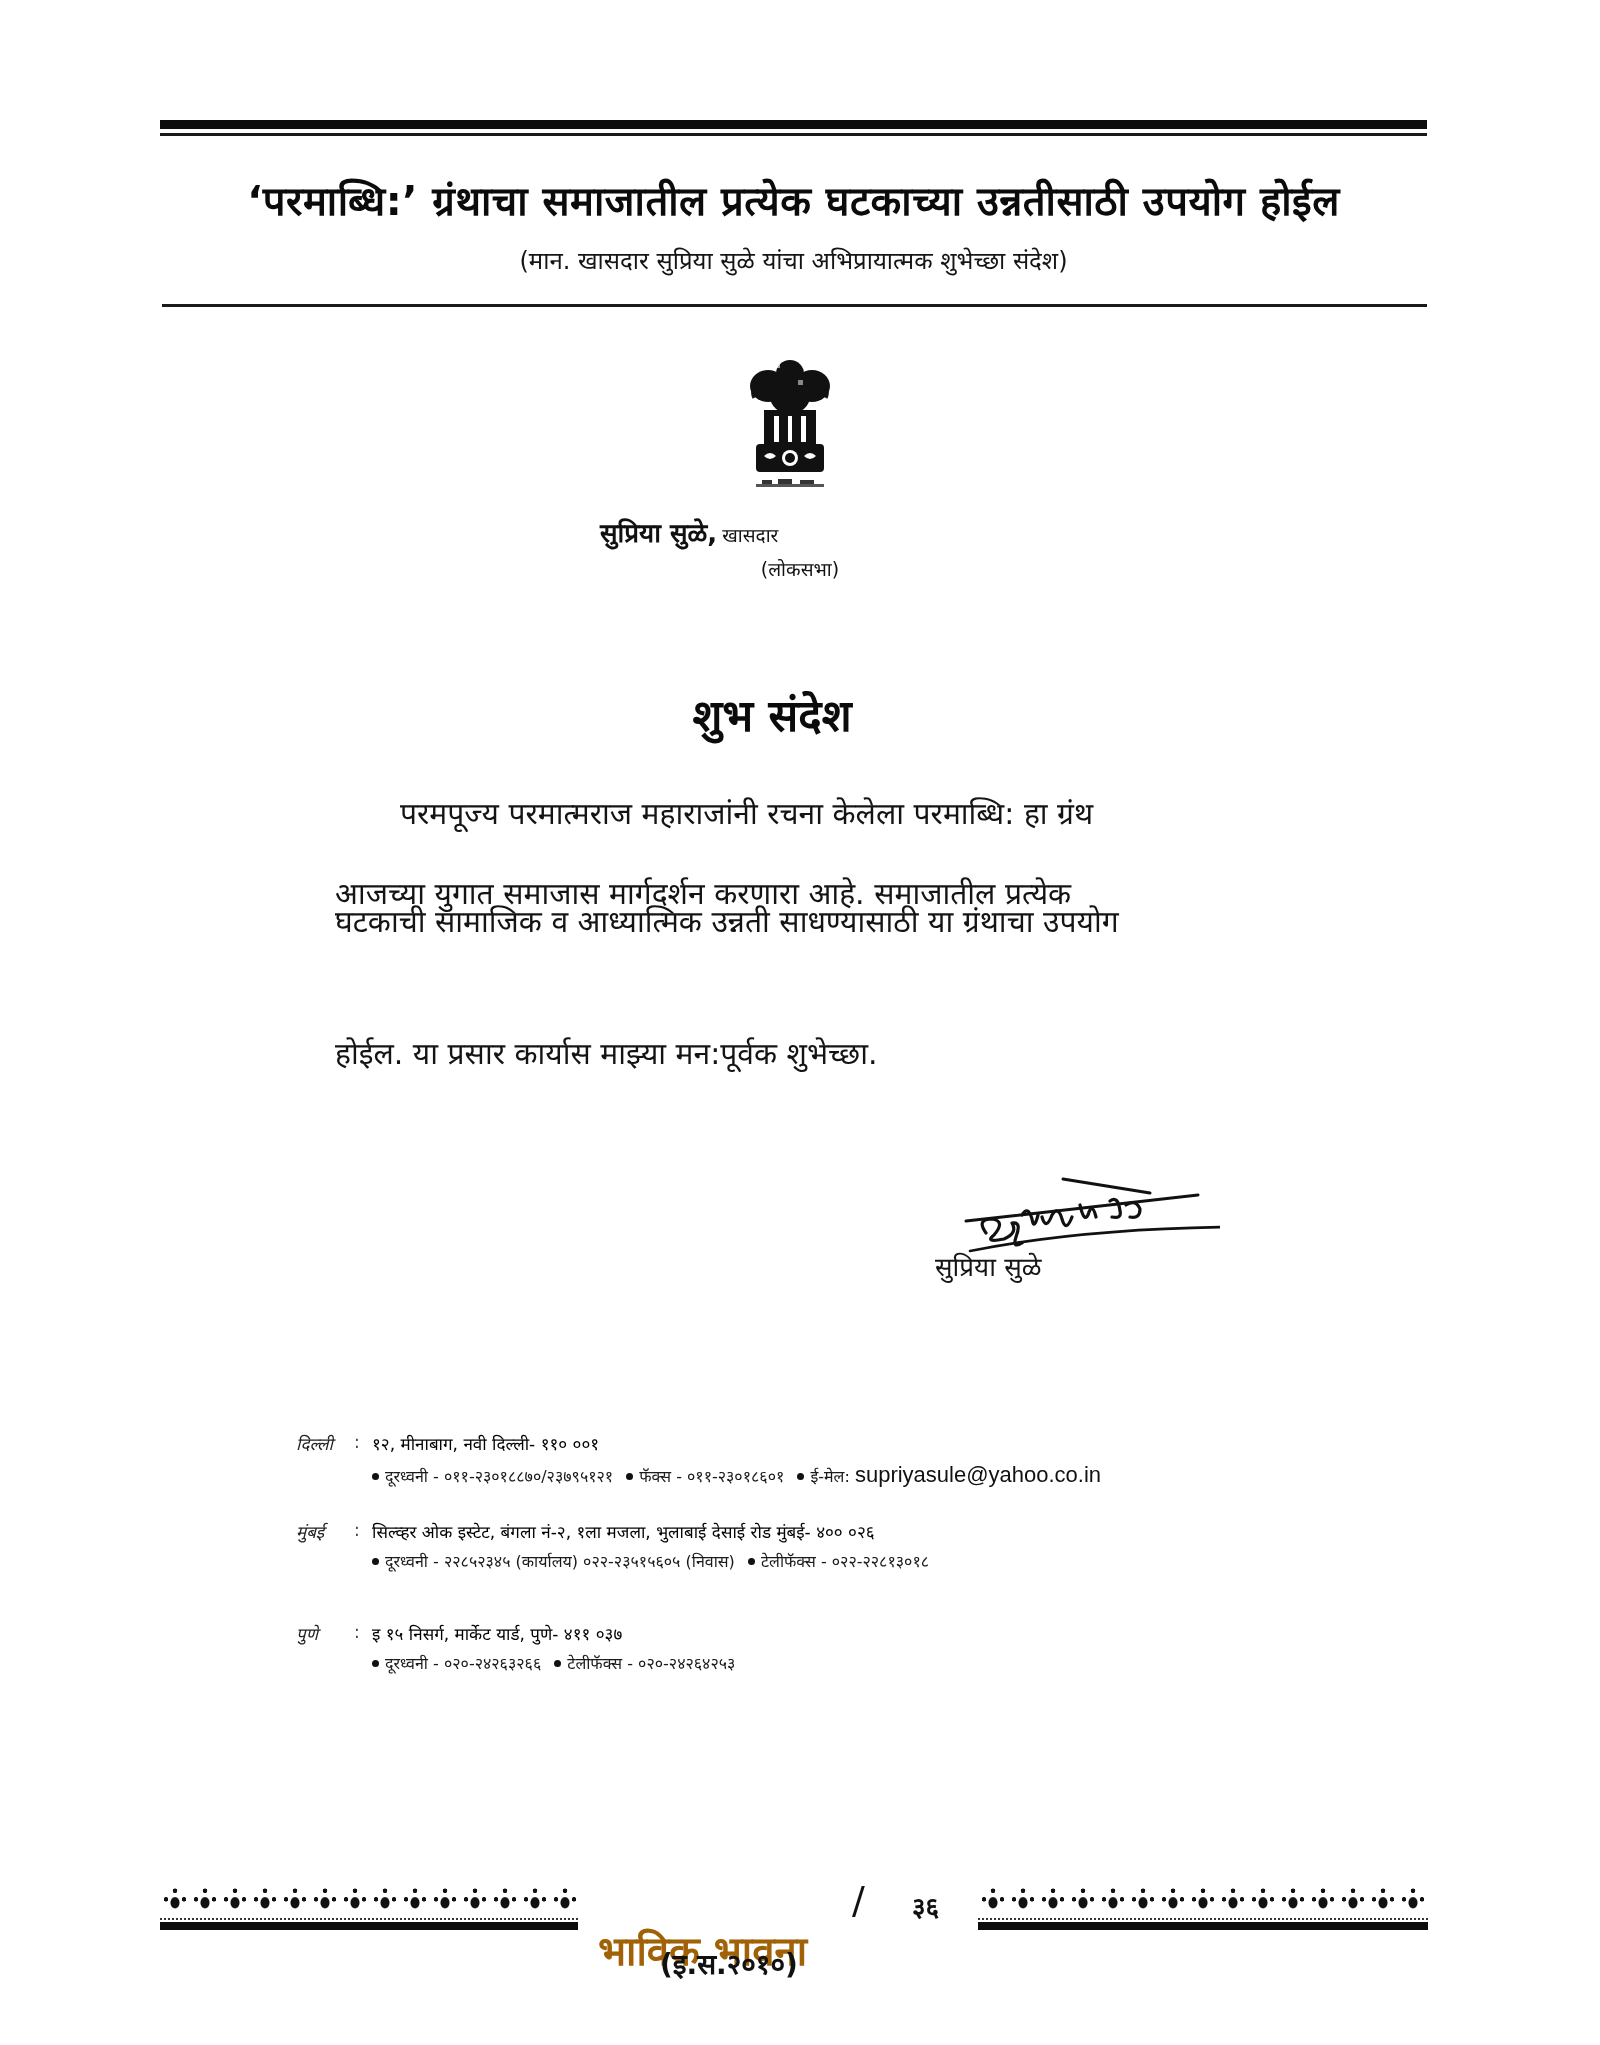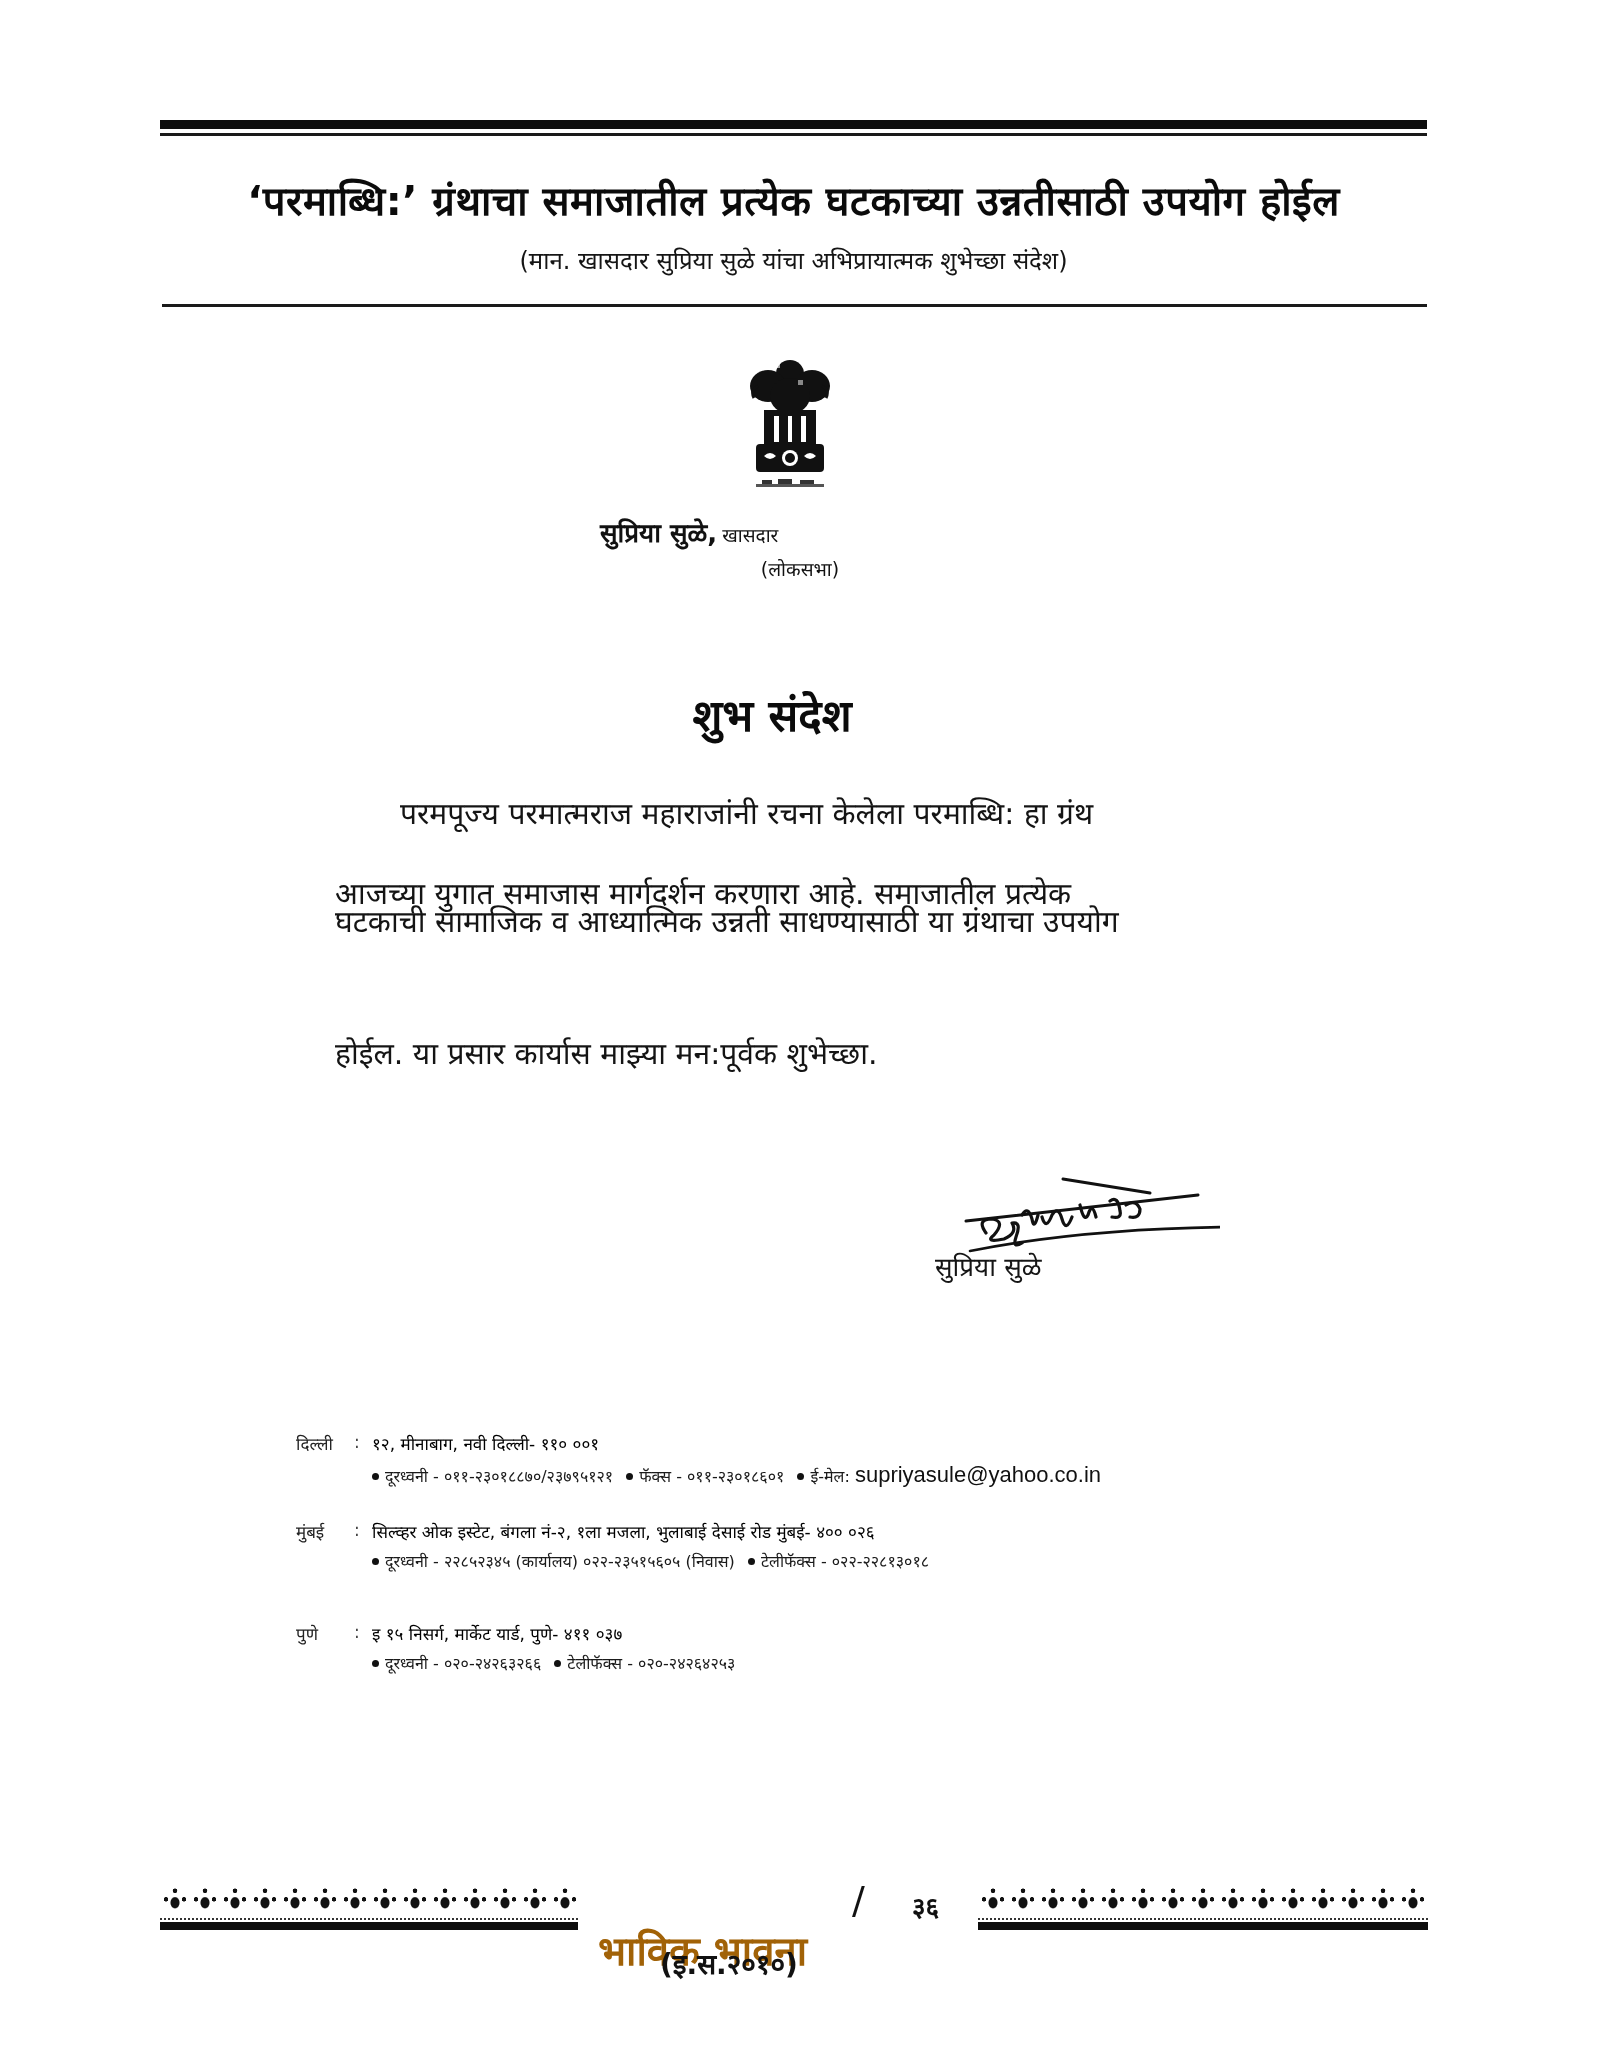--- a/index.html
+++ b/index.html
@@ -41,21 +41,21 @@
     left: 335px; width: 930px; font-size: 30px; color: #141414; white-space: nowrap;
   }
   .pl1 { top: 792px; left: 400px; }
   .pl2 { top: 872px; }
   .pl3 { top: 900px; }
   .pl4 { top: 1032px; }
 
   .signature { left: 930px; top: 1155px; width: 290px; height: 110px; }
   .sig-name { left: 935px; top: 1248px; font-size: 26px; color: #151515; white-space: nowrap; }
 
-  .addr-label { left: 296px; font-size: 17px; color: #222; }
+  .addr-label { left: 296px; font-size: 17px; color: #222; font-style: italic; }
   .addr-colon { left: 354px; font-size: 17px; color: #444; }
   .addr-text  { left: 372px; font-size: 17px; color: #000000; white-space: nowrap; }
   .addr-sub   { left: 372px; font-size: 16px; color: #1a1a1a; white-space: nowrap; }
   .email { font-size: 22px; font-family: "Liberation Sans", sans-serif; color: #111; }
   .dot { display: inline-block; width: 7px; height: 7px; border-radius: 50%; background: #111; margin: 0 6px 2px 0; vertical-align: middle; }
 
   .orn { top: 1884px; height: 46px; }
   .orn-left { left: 160px; width: 418px; }
   .orn-right { left: 978px; width: 450px; }
   .orn-bar { position: absolute; left: 0; right: 0; bottom: 0; height: 8px; background: #0d0d0d; }

